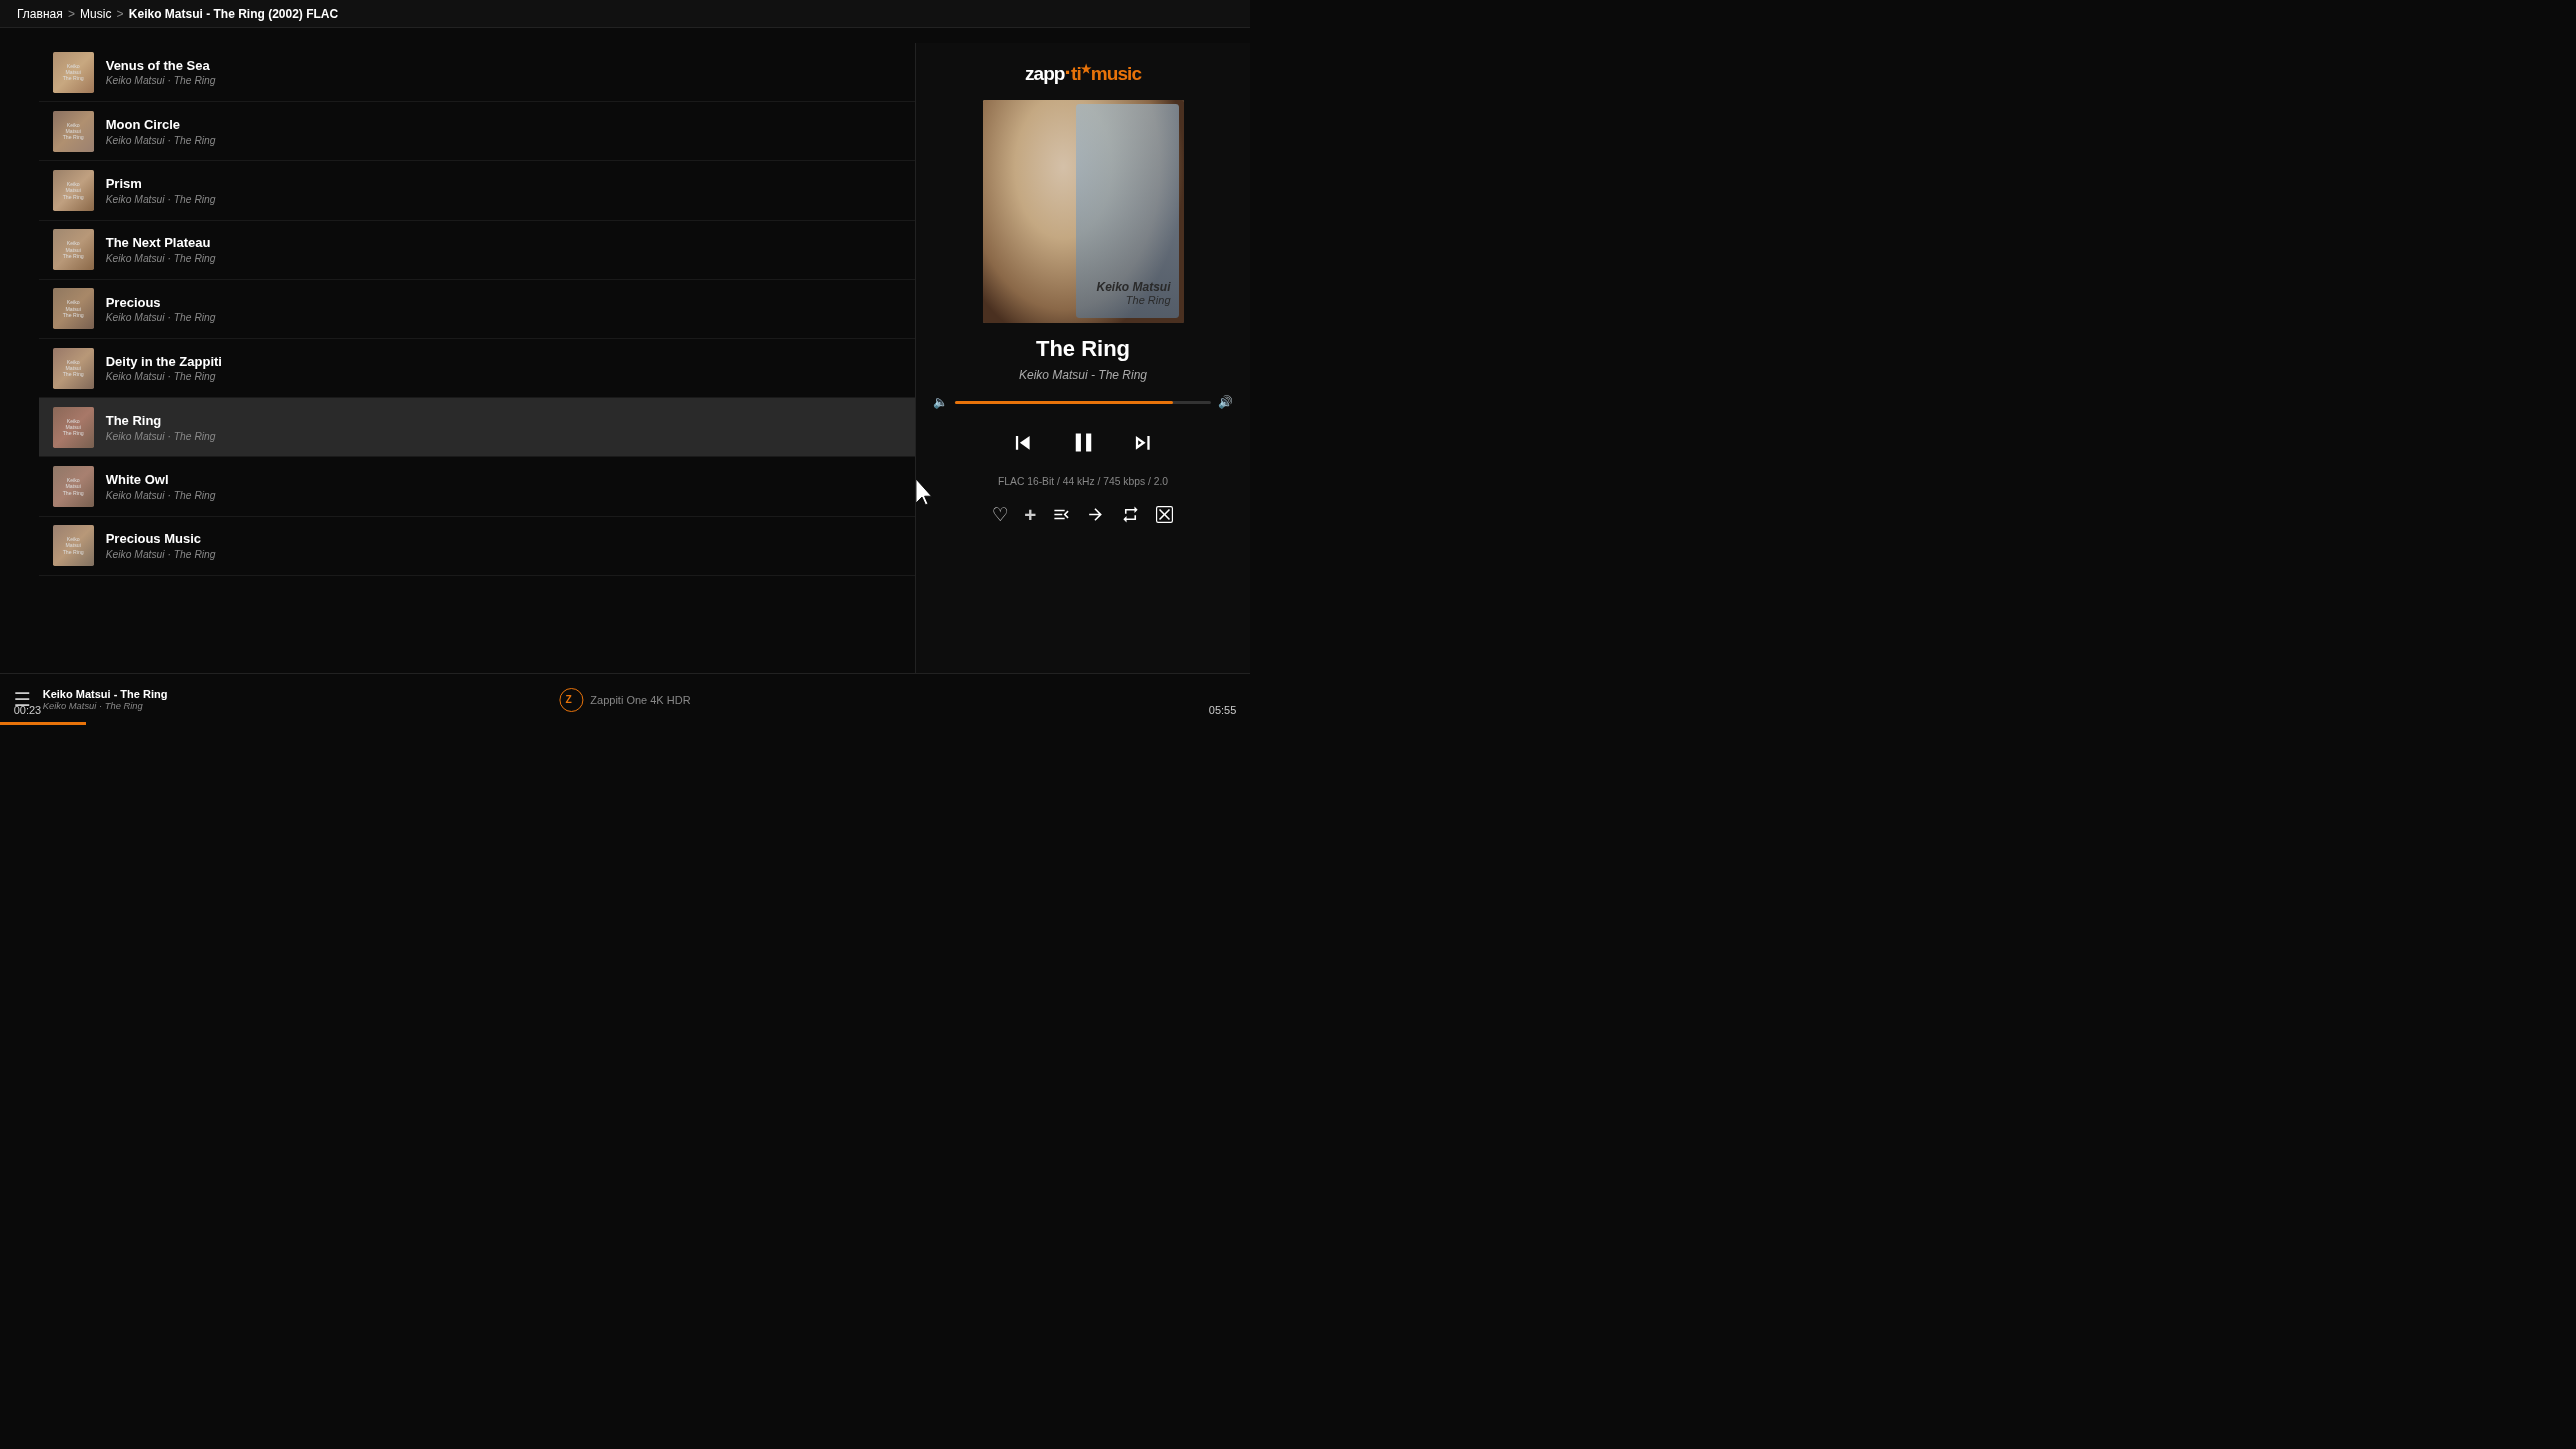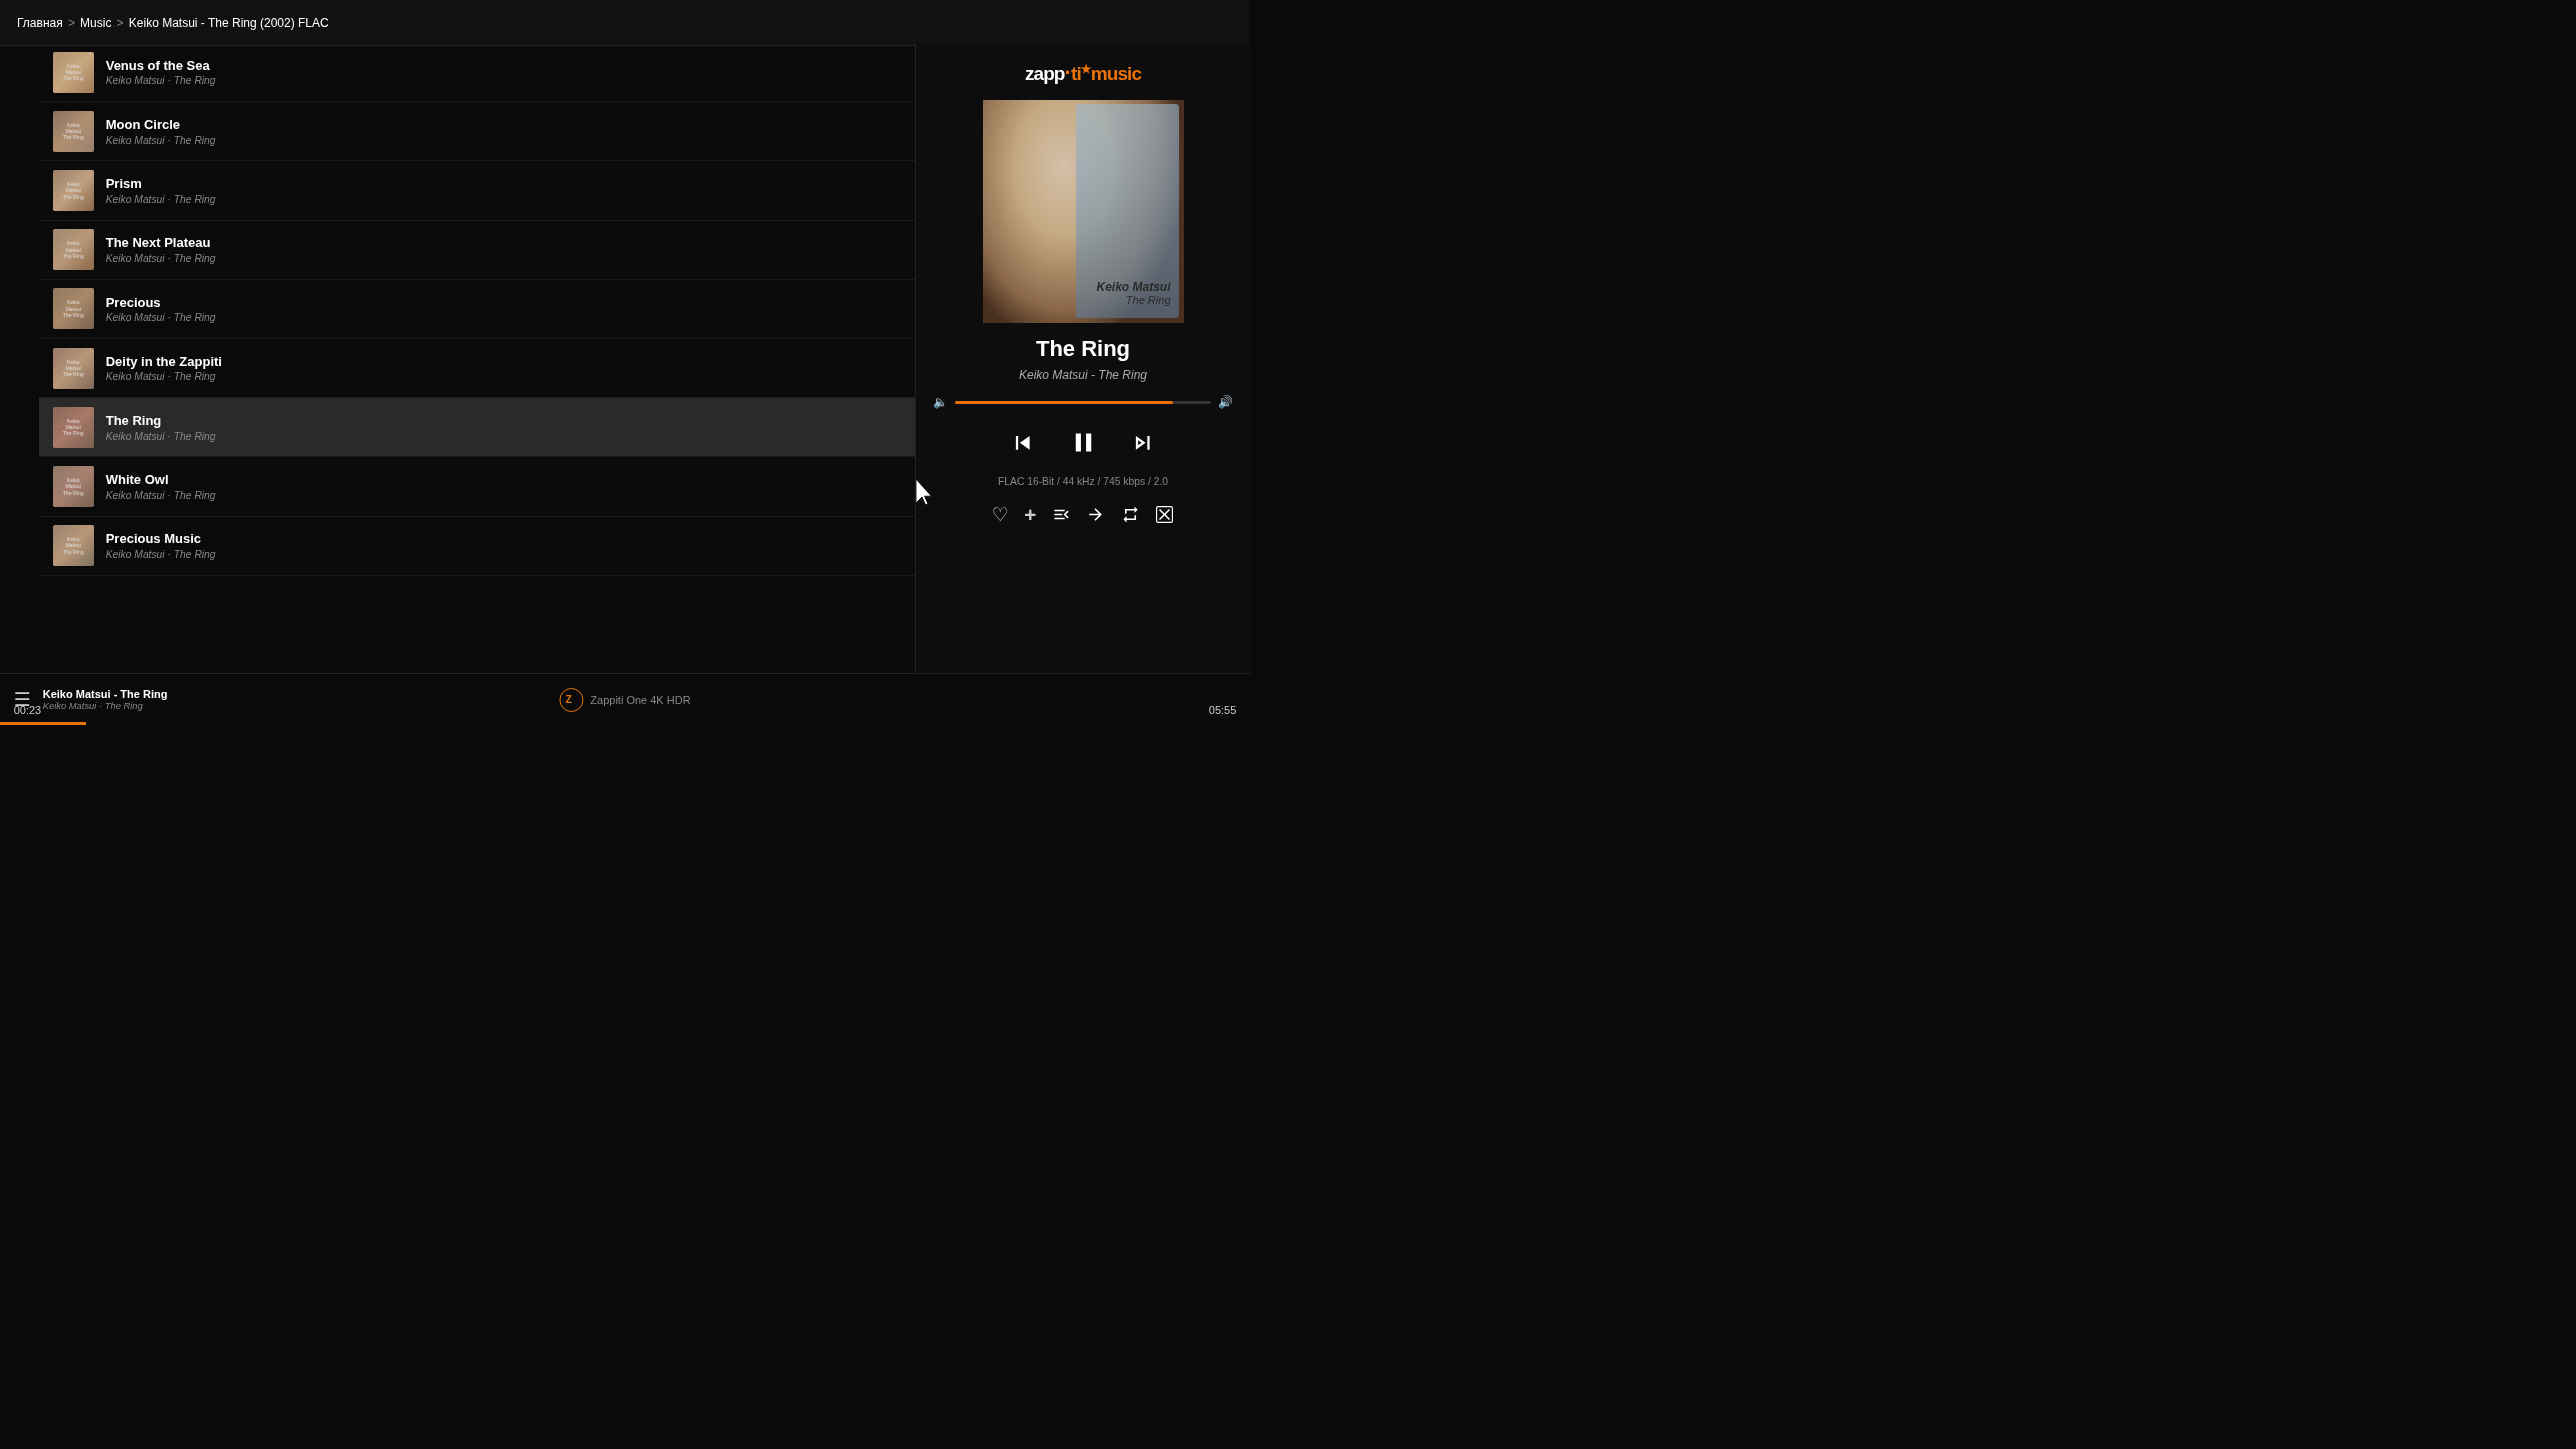--- a/index.html
+++ b/index.html
@@ -12,32 +12,32 @@
       overflow: hidden;
       position: relative;
     }
 
     
     .breadcrumb {
       position: absolute;
       top: 0;
       left: 0;
       right: 0;
-      height: 46px;
+      height: 28px;
       background: #111;
       display: flex;
       align-items: center;
       padding: 0 17px;
       font-size: 12px;
       color: #ccc;
       border-bottom: 0.9px solid #222;
     }
     .breadcrumb span { color: #fff; }
     .breadcrumb .sep { margin: 0 5.2px; color: #888; }
-    .breadcrumb .current { font-weight: normal; color: #fff; }
+    .breadcrumb .current { font-weight: bold; color: #fff; }
 
     
     .main-content {
       position: absolute;
       top: 43px;
       left: 0;
       right: 0;
       bottom: 52px;
       display: flex;
     }

